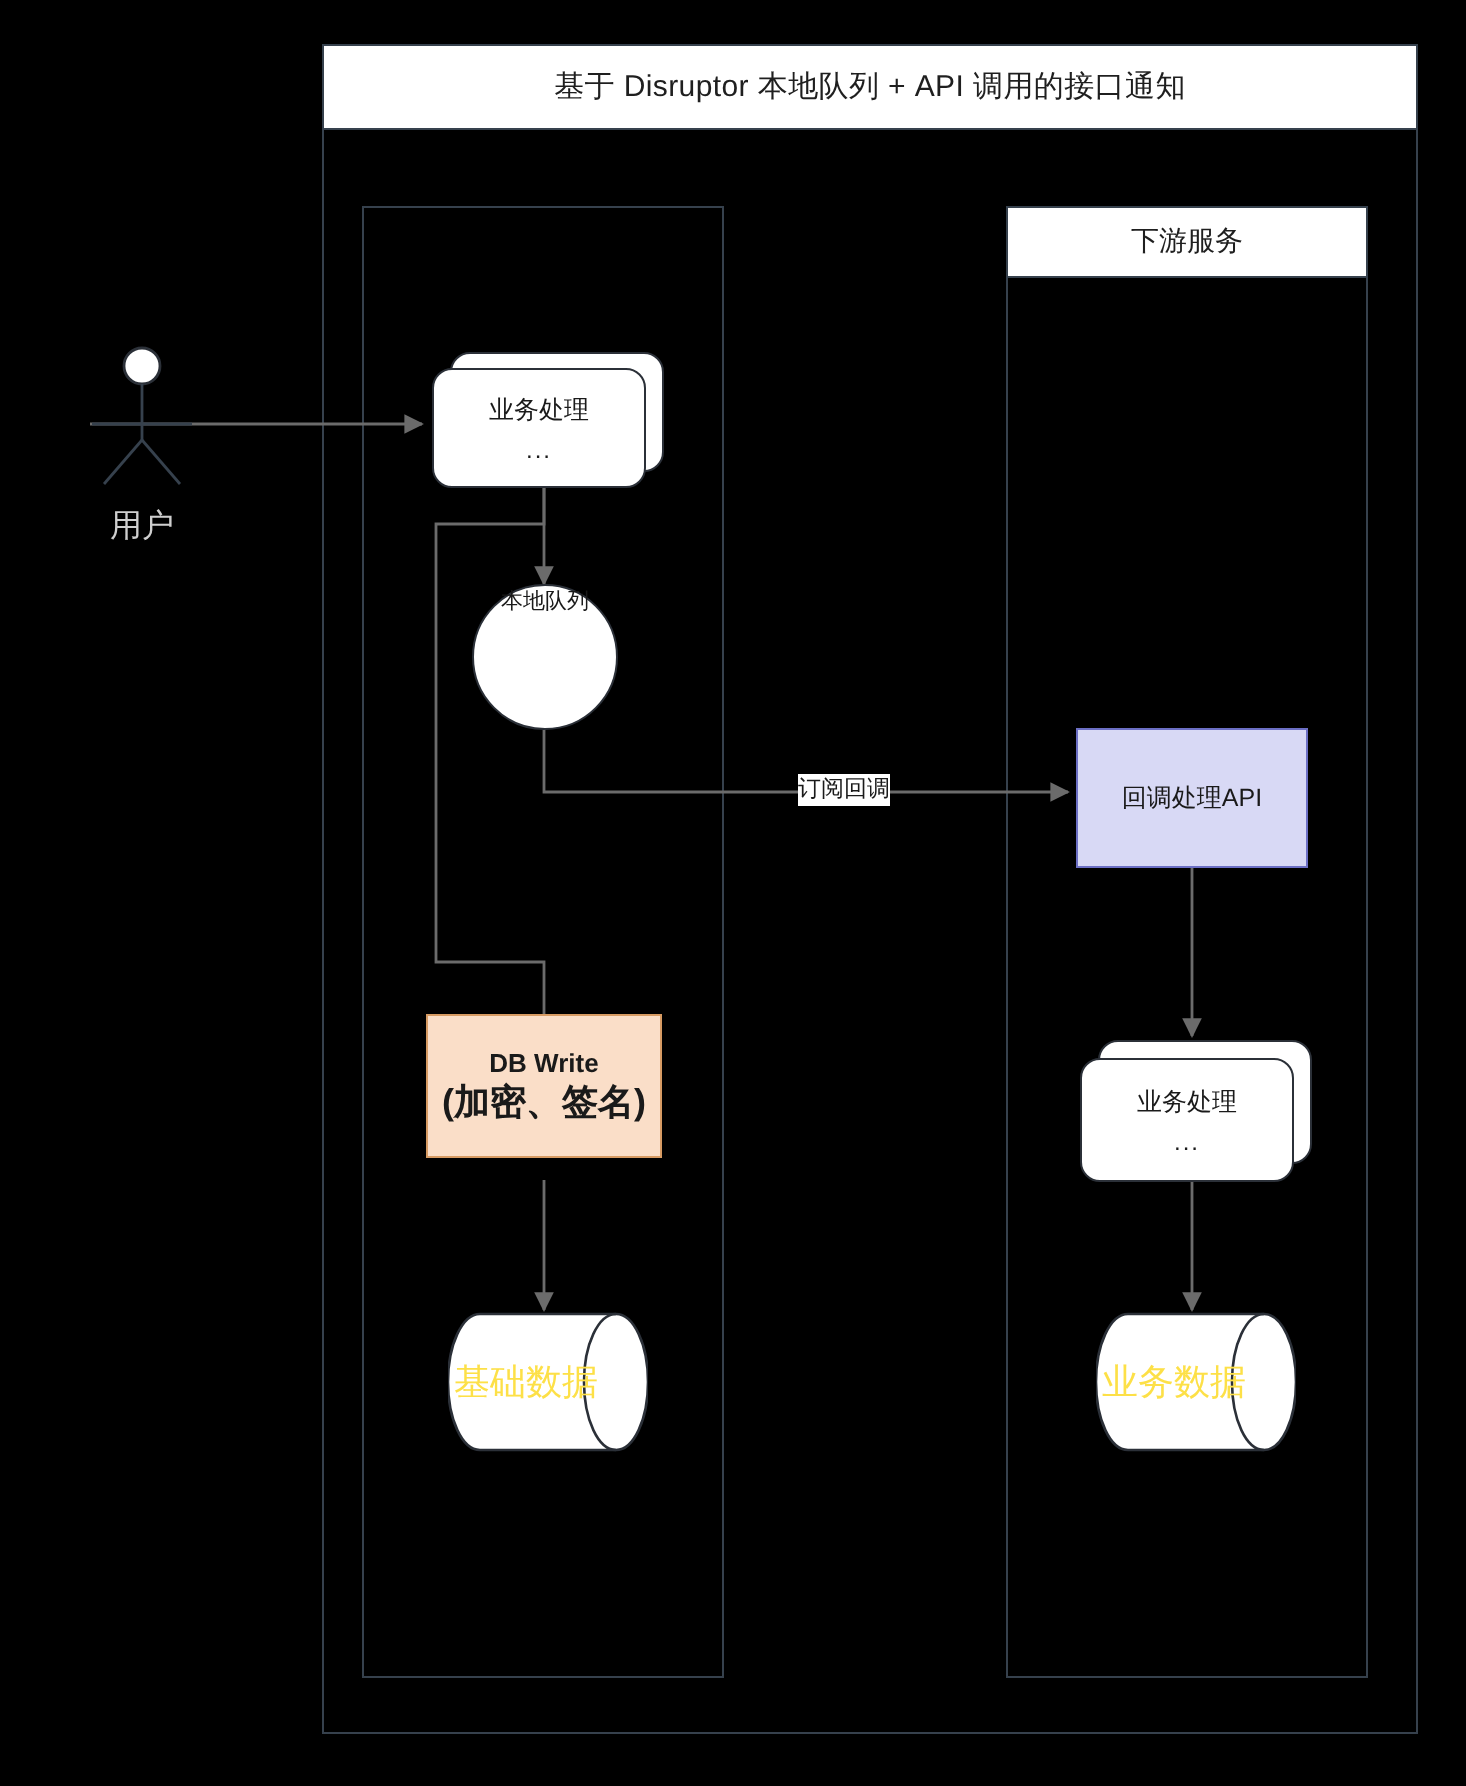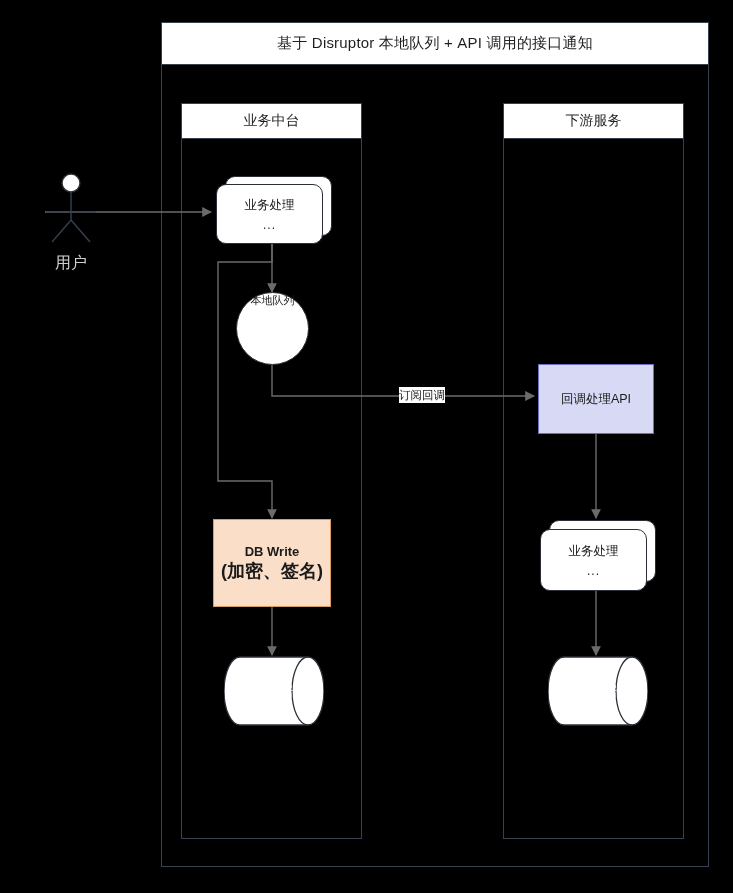--- a/index.html
+++ b/index.html
@@ -122,22 +122,22 @@
   
   .cyl { position: absolute; }
   .cyl svg { display: block; }
   .cyl .cyl-label {
     position: absolute;
     left: 0; top: 0;
     width: 100%; height: 100%;
     display: flex;
     align-items: center;
     justify-content: center;
-    font-size: 15px;
-    color: #ffffff;
+    font-size: 18px;
+    color: #fde047;
     padding-right: 22px;
     box-sizing: border-box;
   }
 
   
   .actor { position: absolute; }
   .actor-label {
     position: absolute;
     width: 100%;
     text-align: center;
@@ -168,21 +168,20 @@
 </head>
 <body>
 
 <div id="canvas">
 
   <div class="pool" style="left:161px; top:22px; width:548px; height:845px;"></div>
 
   <div class="pool-title" style="left:161px; top:22px; width:548px; height:43px;">基于 Disruptor 本地队列 + API 调用的接口通知</div>
 
   <div class="lane" style="left:181px; top:103px; width:181px; height:736px;"></div>
-  <div class="lane-title" style="left:181px; top:103px; width:181px; height:36px;">业务中台</div>
 
   <div class="lane" style="left:503px; top:103px; width:181px; height:736px;"></div>
   <div class="lane-title" style="left:503px; top:103px; width:181px; height:36px;text-align:center;">下游服务</div>
 
   <svg id="edges" viewBox="0 0 733 893" width="733" height="893">
     <defs>
       <marker id="arrow" viewBox="0 0 10 10" refX="9" refY="5" markerWidth="7" markerHeight="7" orient="auto-start-reverse">
         <path d="M 0 0 L 10 5 L 0 10 z" fill="#6b6b6b"></path>
       </marker>
     </defs>
@@ -222,21 +221,21 @@
     <div class="stack-front" style="left:0px; top:8px; width:107px; height:60px;">
       <span>业务处理</span>
       <span class="sub">...</span>
     </div>
   </div>
 
   <div class="circle" style="left:236px; top:292px; width:73px; height:73px;">
     <span>本地队列</span>
   </div>
 
-  <div class="rect" style="left:213px; top:519px; width:118px; height:88px; background:#fadec8; border:1px solid #d79b63;">
+  <div class="rect" style="left:213px; top:507px; width:118px; height:72px; background:#fadec8; border:1px solid #d79b63;">
     <span class="l1">DB Write</span>
     <span class="l2">(加密、签名)</span>
   </div>
 
   <div class="cyl" style="left:224px; top:656px; width:100px; height:70px;">
     <svg width="100" height="70" viewBox="0 0 100 70">
       <path d="M 16 1 L 84 1 A 16 34 0 0 1 84 69 L 16 69 A 16 34 0 0 1 16 1 Z" fill="#ffffff" stroke="#2b3038" stroke-width="1.3"></path>
       <path d="M 84 1 A 16 34 0 0 0 84 69" fill="none" stroke="#2b3038" stroke-width="1.3"></path>
     </svg>
     <div class="cyl-label">基础数据</div>

